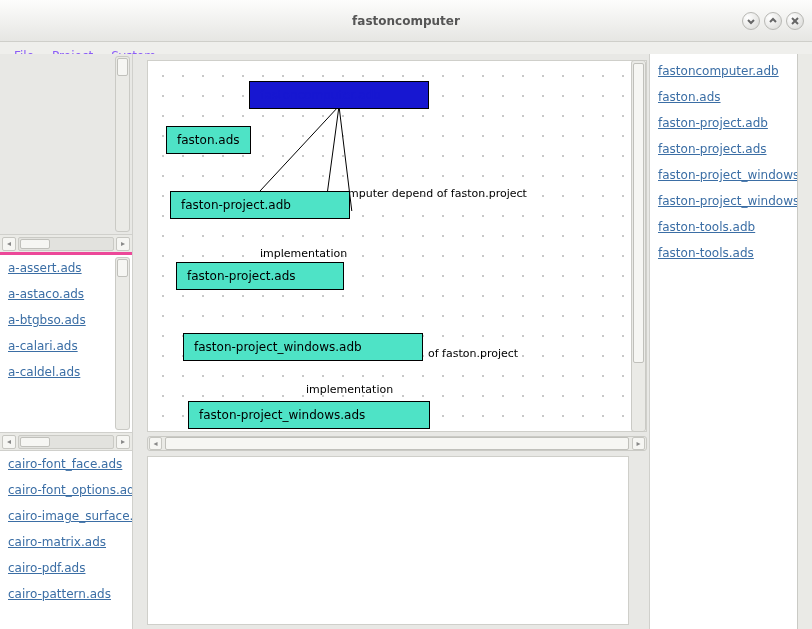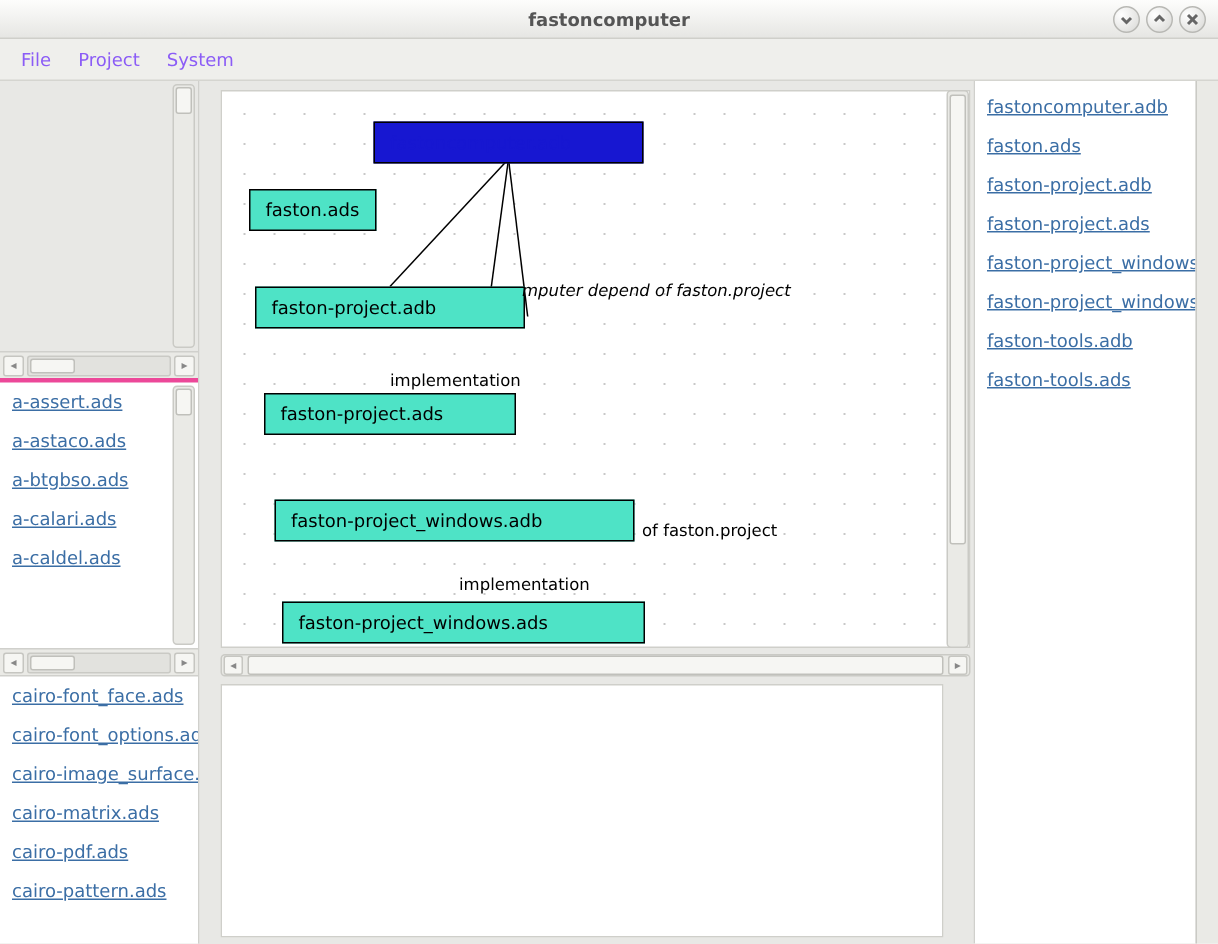--- a/index.html
+++ b/index.html
@@ -1,20 +1,20 @@
 <!DOCTYPE html>
 <html><head>
 <meta charset="utf-8">
 <style>
   * { box-sizing: border-box; }
   html, body { margin:0; padding:0; font-family: "DejaVu Sans","Bitstream Vera Sans",sans-serif; font-size:12px; color:#333; }
   body { background:#e8e8e5; width:812px; height:629px; overflow:hidden; }
 
   
-  .titlebar { height:26px; background:linear-gradient(#fdfdfc,#e6e6e3); border-bottom:1px solid #cfcfca; display:flex; align-items:center; padding:0 8px; position:relative; }
+  .titlebar { height:42px; background:linear-gradient(#fdfdfc,#e6e6e3); border-bottom:1px solid #cfcfca; display:flex; align-items:center; padding:0 8px; position:relative; }
   .titlebar .title { position:absolute; left:0; right:0; text-align:center; font-weight:bold; color:#555; pointer-events:none;}
   .winbuttons { margin-left:auto; display:flex; gap:4px; }
   .winbtn { width:18px; height:18px; border-radius:50%; background:radial-gradient(circle at 30% 30%,#fff,#d8d8d5); border:1px solid #b8b8b4; display:flex; align-items:center; justify-content:center; font-size:10px; color:#666; cursor:pointer;}
   .winbtn svg { width:10px; height:10px; stroke:#666; stroke-width:2; fill:none; }
 
   
   .menubar { height:28px; background:#efefec; border-bottom:1px solid #d5d5d0; display:flex; align-items:center; padding:0 6px; gap:2px;}
   .menuitem { padding:4px 8px; color:#8b5cf6; cursor:default; border-radius:3px;}
 
   
@@ -152,21 +152,21 @@
           <line x1="150" y1="340" x2="130" y2="300"></line>
         </svg>
 
         <div class="node blue" style="left:101px;top:20px;width:180px;"><span>fastoncomputer.adb</span></div>
         <div class="node cyan" style="left:18px;top:65px;"><span>faston.ads</span></div>
         <div class="node cyan" style="left:22px;top:130px;width:180px;"><span>faston-project.adb</span></div>
         <div class="node cyan" style="left:28px;top:201px;width:168px;"><span>faston-project.ads</span></div>
         <div class="node cyan" style="left:35px;top:272px;width:240px;"><span>faston-project_windows.adb</span></div>
         <div class="node cyan" style="left:40px;top:340px;width:242px;"><span>faston-project_windows.ads</span></div>
 
-        <div class="edgelabel" style="left:200px;top:126px;font-style:italic;">mputer depend of faston.project</div>
+        <div class="edgelabel" style="left:200px;top:126px;">mputer depend of faston.project</div>
         <div class="edgelabel" style="left:112px;top:186px;">implementation</div>
         <div class="edgelabel" style="left:280px;top:286px;">of faston.project</div>
         <div class="edgelabel" style="left:158px;top:322px;">implementation</div>
       </div>
 
       <div class="vscroll-center">
           <div class="vthumb" style="top:2px;height:300px;"></div>
         </div>
       <div class="hscroll-center">
         <div class="arrow">◂</div>

